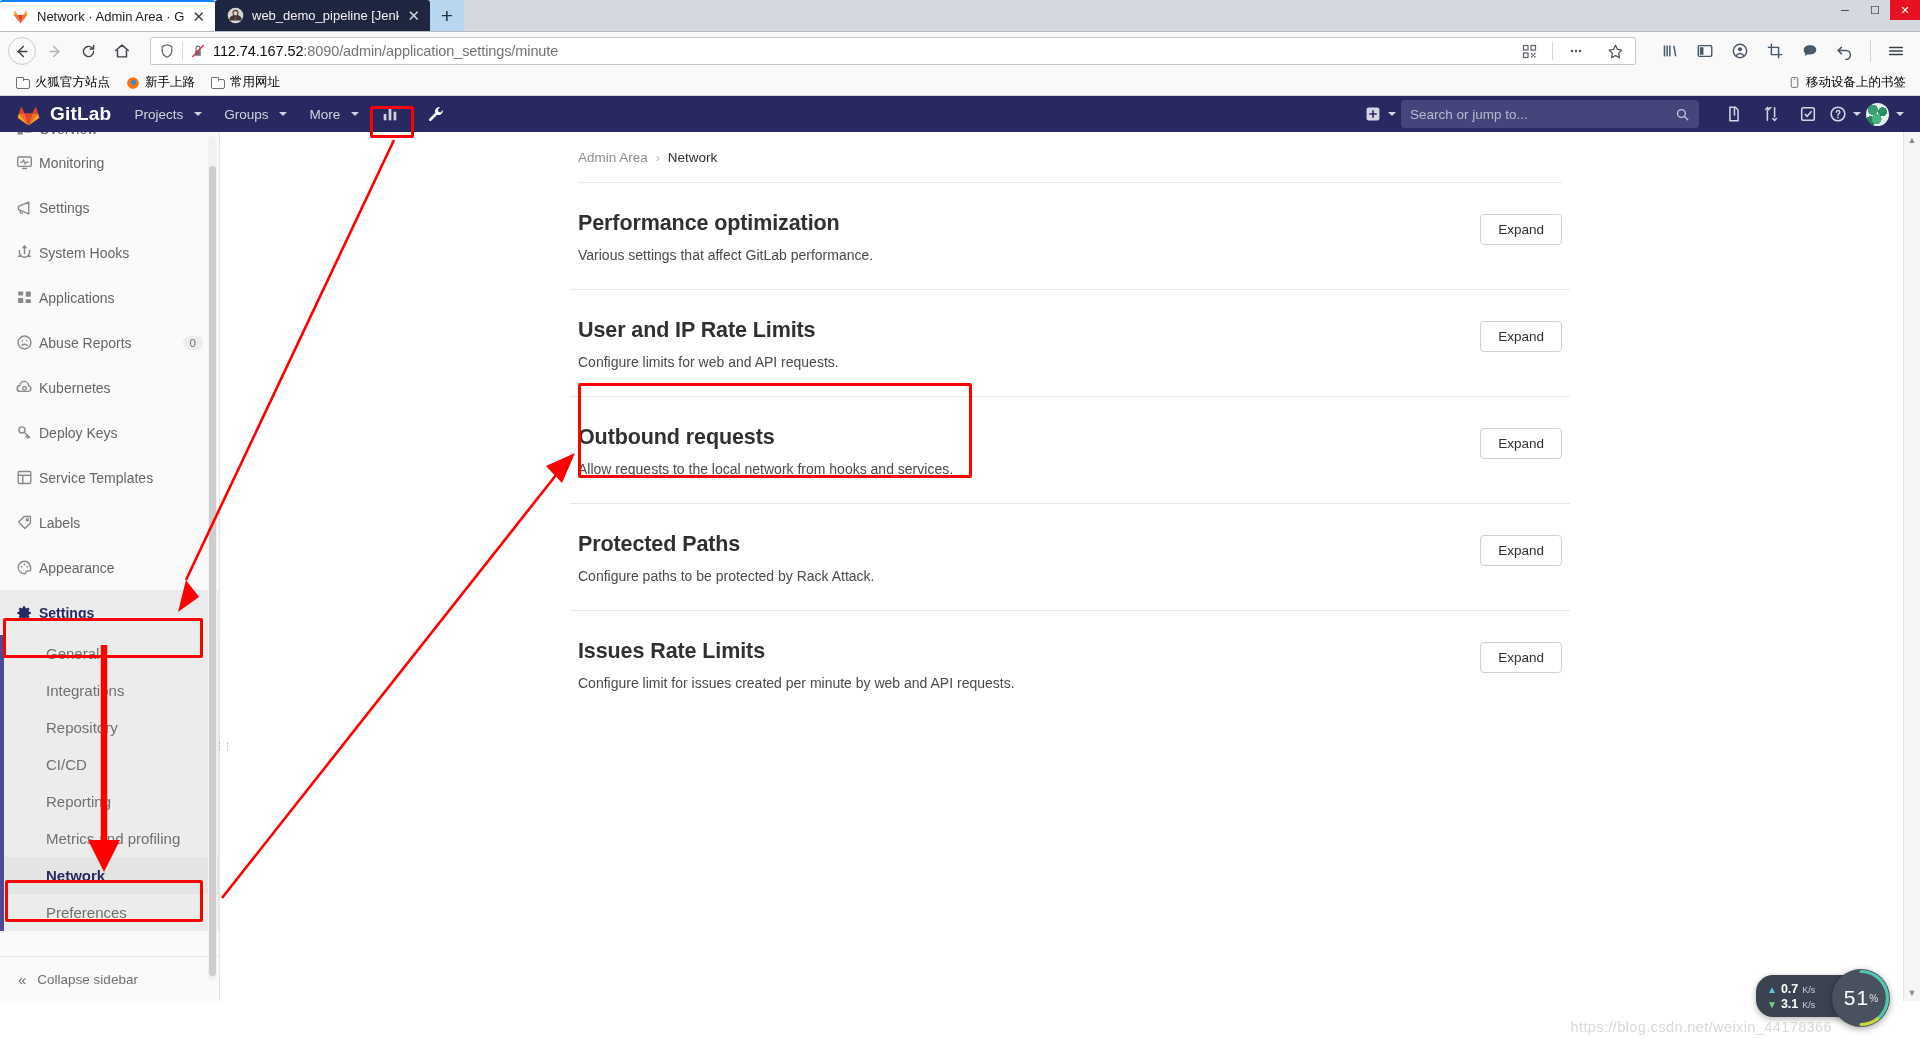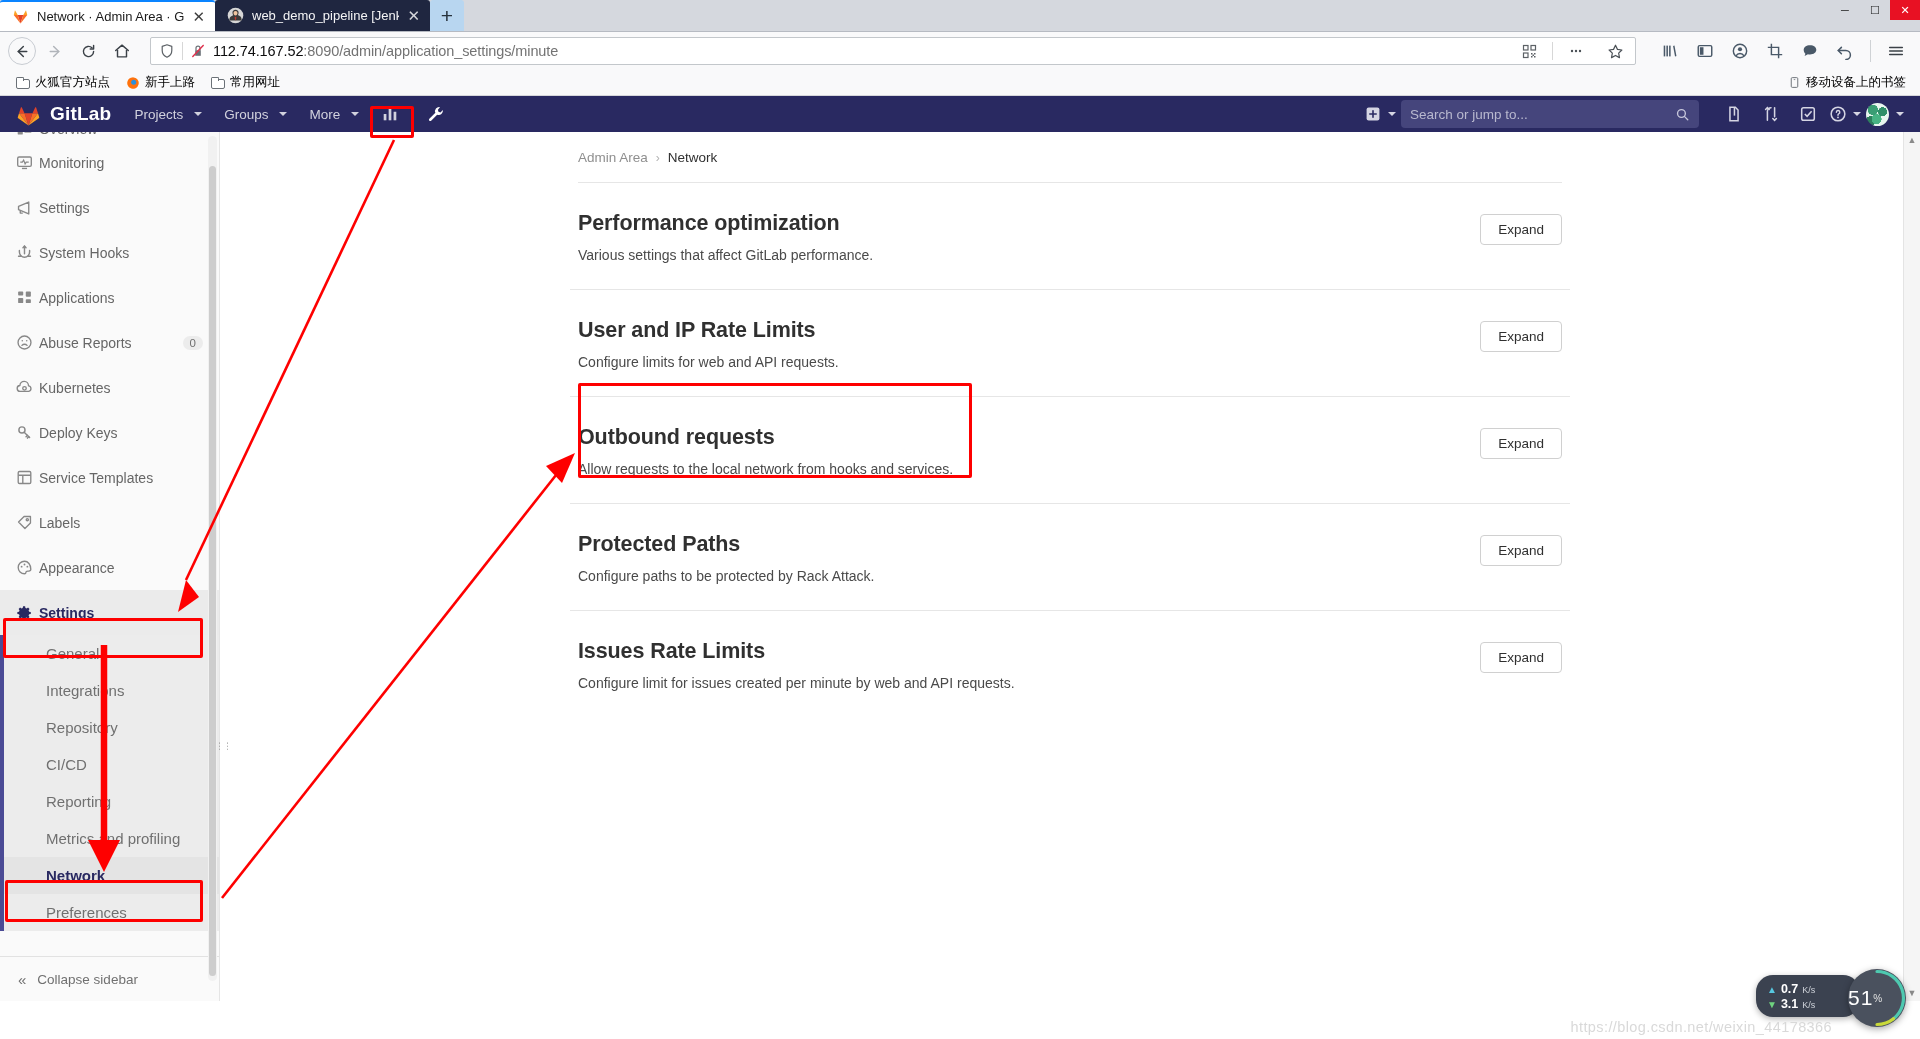--- a/index.html
+++ b/index.html
@@ -196,23 +196,23 @@
     position: absolute; right: 60px; bottom: 22px;
     background: #3b4250; border-radius: 17px; height: 42px; width: 104px;
     display: flex; flex-direction: column; justify-content: center;
     padding-left: 11px; gap: 1px; box-shadow: 0 2px 6px rgba(0,0,0,.3);
   }
   #netspeed .row { display: flex; align-items: baseline; gap: 4px; color: #fff; font-size: 12.5px; font-weight: 700; }
   #netspeed .row .u { font-size: 9px; font-weight: 400; color: #cfd3da; }
   #netspeed .up { color: #57c8e0; font-size: 10px; }
   #netspeed .dn { color: #6fd37f; font-size: 10px; }
   #cpu-ring {
-    position: absolute; right: 14px; bottom: 12px; width: 58px; height: 58px;
+    position: absolute; right: 30px; bottom: 12px; width: 58px; height: 58px;
     border-radius: 50%; background: #4a515e; box-shadow: 0 2px 7px rgba(0,0,0,.35);
-    display: flex; align-items: center; 
+    display: flex; align-items: center; justify-content: center;
   }
   #cpu-ring .val { color: #fff; font-size: 21px; font-weight: 300; letter-spacing: 1px; }
   #cpu-ring .pct { font-size: 10px; color: #e2e2e2; }
   #watermark {
     position: absolute; right: 88px; bottom: 4px; color: #d9d9d9;
     font-size: 14.5px; letter-spacing: .4px; white-space: nowrap;
   }
 </style>
 </head>
 <body>

